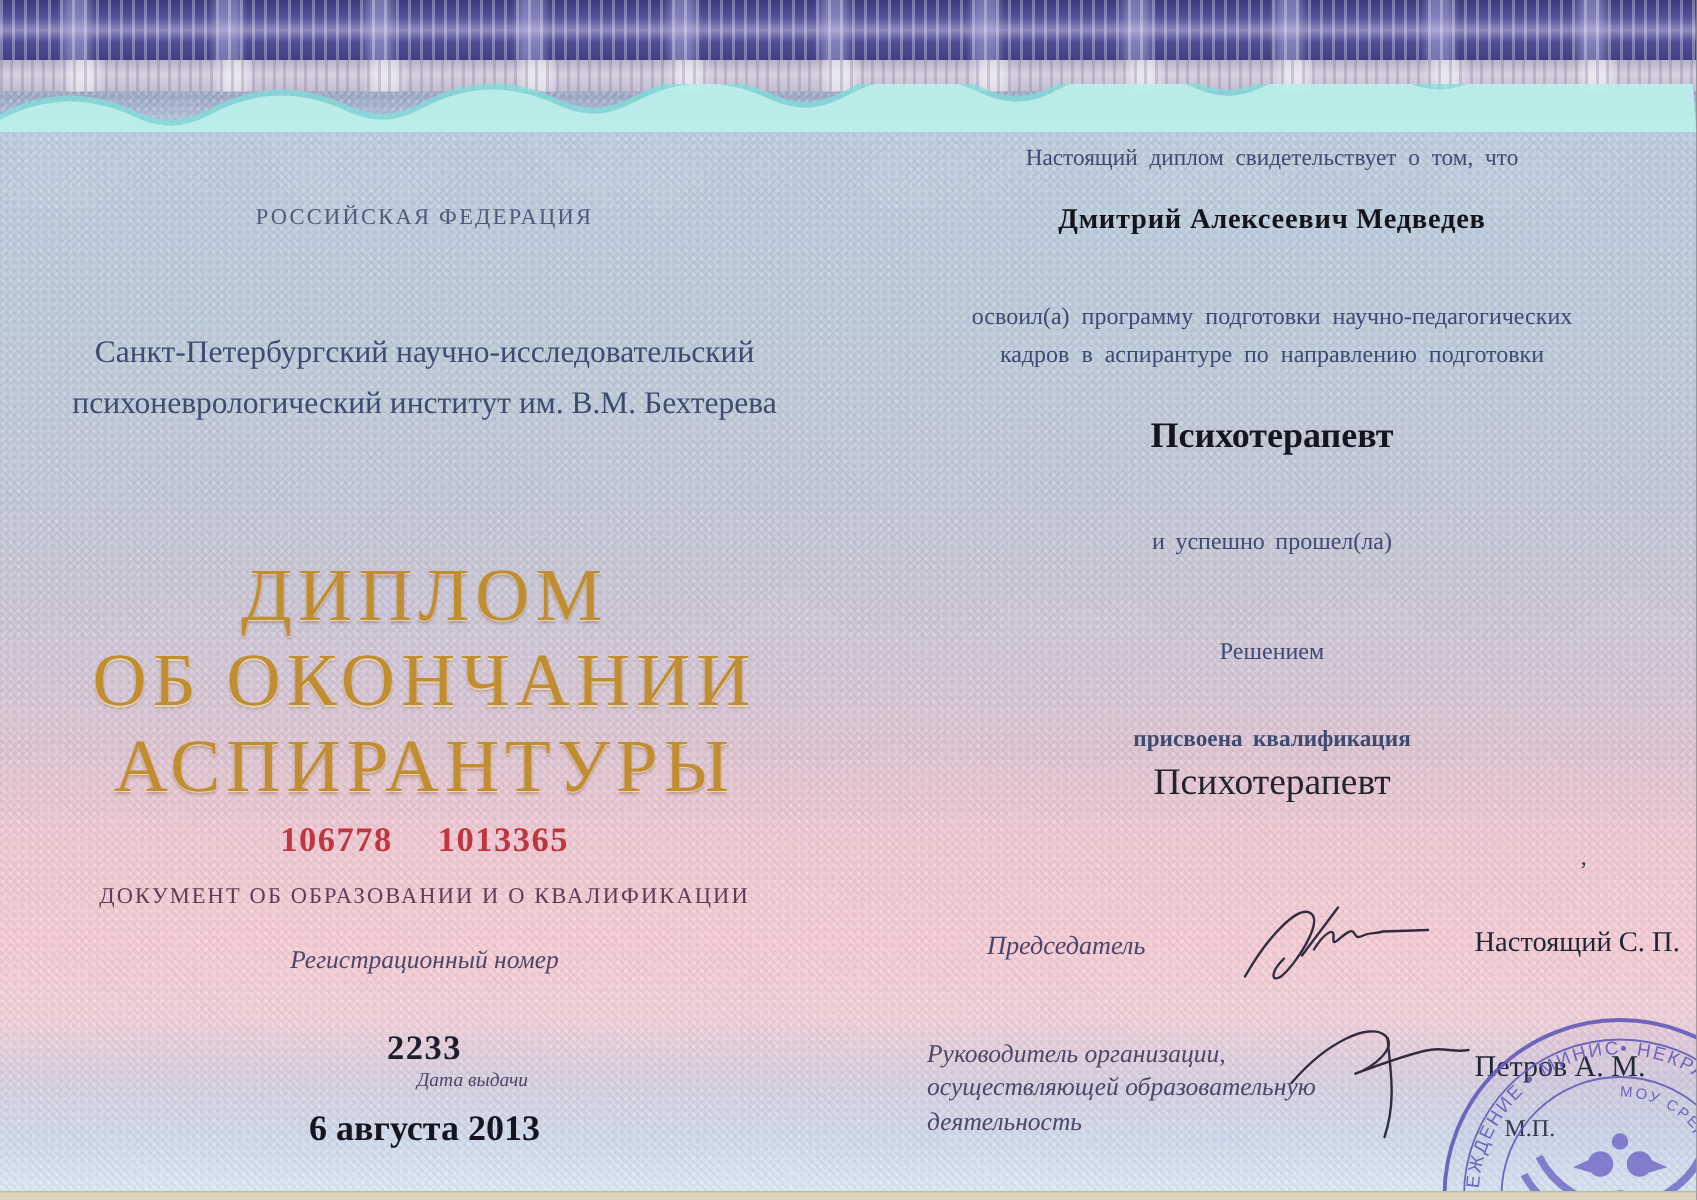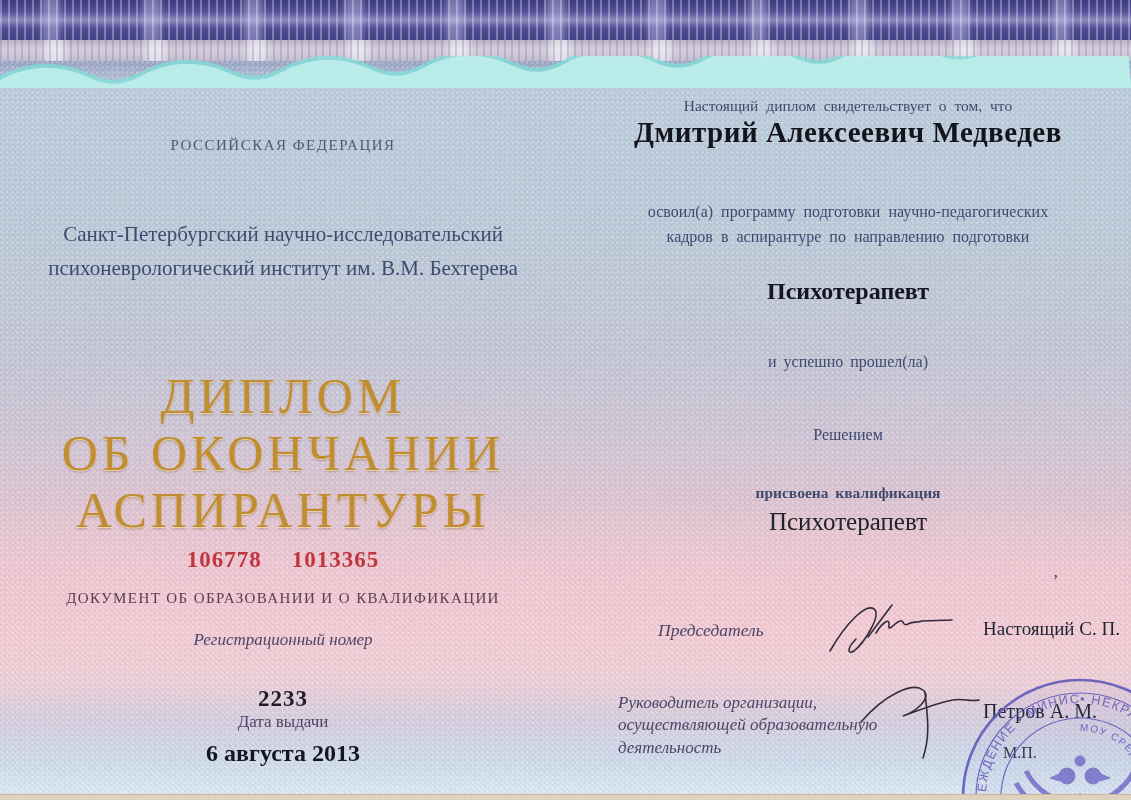--- a/index.html
+++ b/index.html
@@ -52,24 +52,24 @@
   .country{top:137px;font-size:15px;letter-spacing:1.5px;color:#4c5a77;}
   .institution{top:218px;font-size:21px;line-height:1.6;color:#3c4c6e;}
   .gold-title{top:368px;font-size:50px;line-height:57px;letter-spacing:4px;
     color:#c08d31;font-weight:normal;
     text-shadow:0 1px 0 rgba(255,240,200,0.6), 0 2px 2px rgba(120,70,10,0.35);}
   .numbers{top:547px;font-size:23px;font-weight:bold;color:#c03540;letter-spacing:1px;}
   .numbers .gap{display:inline-block;width:30px;}
   .dockind{top:590px;font-size:15px;letter-spacing:1.4px;color:#5e3a55;}
   .reg-label{top:630px;font-size:17px;font-style:italic;color:#4c4566;}
   .reg-num{top:686px;font-size:23px;font-weight:bold;color:#1d1d2b;letter-spacing:1px;text-align:center;}
-  .date-label{top:712px;font-size:17px;color:#4c4566;}
+  .date-label{top:712px;font-size:13px;font-style:italic;color:#4c4566;padding-left:32px;}
   .date-val{top:740px;font-size:24px;font-weight:bold;color:#15151f;}
   .intro{top:97px;font-size:15.5px;word-spacing:4px;color:#3e4a70;}
-  .name{top:116px;font-size:29px;font-weight:bold;color:#14141c;letter-spacing:0.5px;}
+  .name{top:136px;font-size:19px;font-weight:bold;color:#14141c;letter-spacing:0.5px;}
   .program{top:200px;font-size:16px;line-height:1.55;word-spacing:4px;color:#3e4a70;}
   .spec-bold{top:278px;font-size:24px;font-weight:bold;color:#15151f;}
   .passed{top:353px;font-size:16px;word-spacing:3px;color:#3e4a70;}
   .decision{top:426px;font-size:16px;color:#3e4a70;}
   .qual-label{top:484px;font-size:15.5px;word-spacing:3px;color:#3e4a70;font-weight:bold;}
   .qual-val{top:508px;font-size:25px;color:#23232d;}
   .stray{top:572px;left:488px;width:20px;font-size:16px;color:#3a3a50;}
   .chair-label{position:absolute;left:53px;top:620px;font-size:17.5px;font-style:italic;color:#4c4566;margin-left:40px;}
   .chair-name{position:absolute;left:418px;top:618px;font-size:19px;color:#1d2433;}
   .head-label{position:absolute;left:53px;top:692px;font-size:17px;line-height:1.32;

